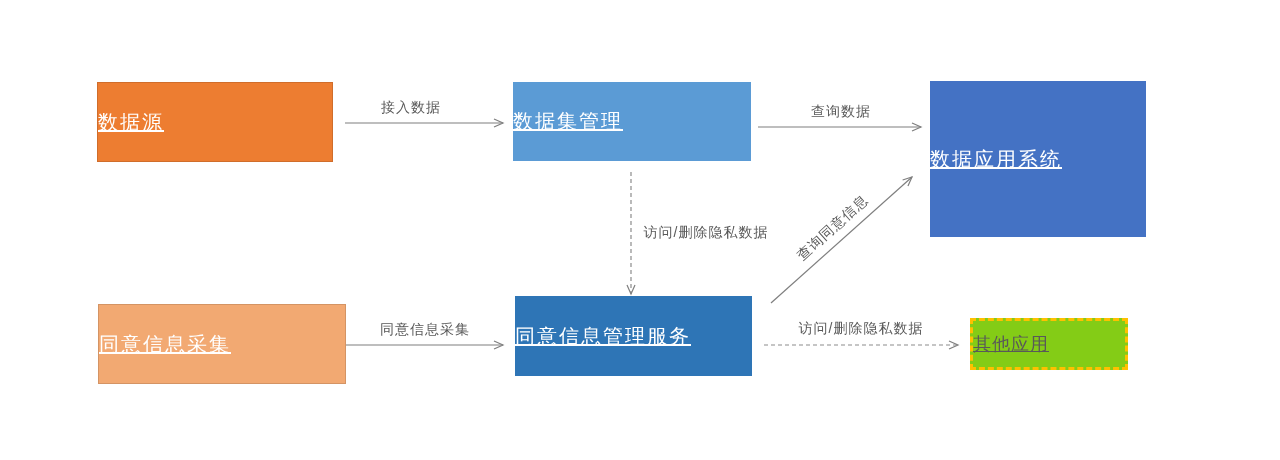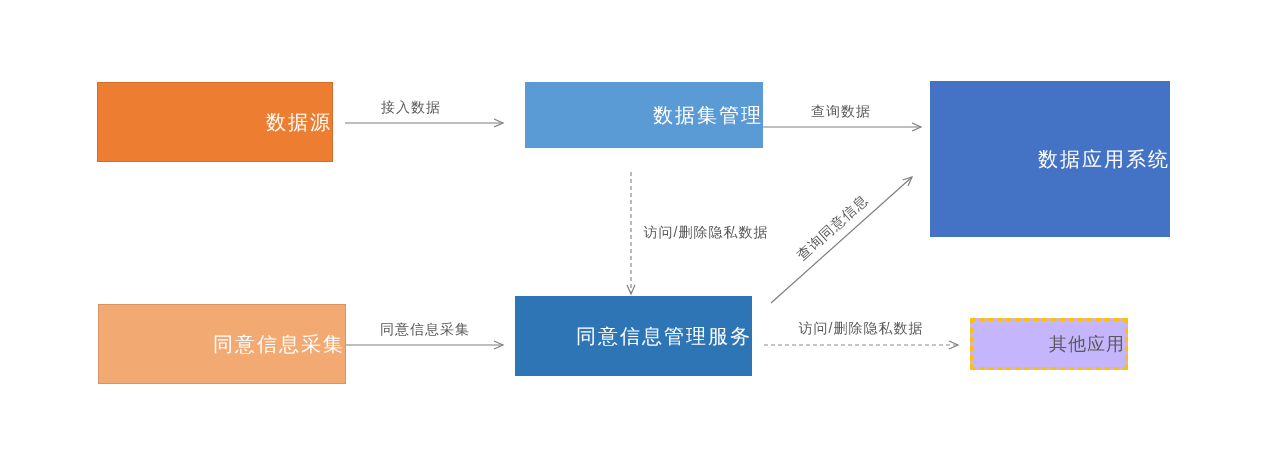--- a/index.html
+++ b/index.html
@@ -1,26 +1,26 @@
 <!DOCTYPE html>
 <html><head>
 <meta charset="utf-8">
 <style>
   html,body { margin:0; padding:0; background:#fff; }
   #canvas {
     position:relative; width:1280px; height:460px; background:#ffffff;
     font-family:"Liberation Sans", sans-serif; overflow:hidden;
   }
   .node {
-    position:absolute; display:flex; align-items:center; justify-content:flex-end;
-    color:#ffffff; font-size:20px; letter-spacing:2px; box-sizing:border-box;
+    position:absolute; display:flex; align-items:center; justify-content:flex-start;
+    color:#ffffff; font-size:20px; letter-spacing:2px; box-sizing:border-box;text-decoration:underline;
   }
   .node.bordered { border:1px solid rgba(0,0,0,0.12); }
   #node-other-apps {
-    background:#c4b5fd; border:3px dashed #FFC000; color:#595959;
+    background:#84cc16; border:3px dashed #FFC000; color:#595959;
     font-size:18px; letter-spacing:1px;
   }
   .edge-label {
     position:absolute; font-size:14px; color:#595959; white-space:nowrap;
     transform:translate(-50%,-50%); letter-spacing:1px;
   }
   .edge-label.rotated { transform:translate(-50%,-50%) rotate(-42deg); }
   #edges { position:absolute; left:0; top:0; width:1280px; height:460px; }
   .edge-line { stroke:#7F7F7F; stroke-width:1.2; fill:none; }
   .edge-line.dashed { stroke:#8C8C8C; stroke-dasharray:4 3; }
@@ -41,25 +41,25 @@
     <line class="edge-line dashed" x1="631" y1="172" x2="631" y2="294" marker-end="url(#chevron)"></line>
     <line class="edge-line" x1="771" y1="303" x2="912" y2="177" marker-end="url(#chevron)"></line>
     <line class="edge-line" x1="345" y1="345" x2="503" y2="345" marker-end="url(#chevron)"></line>
     <line class="edge-line dashed" x1="764" y1="345" x2="958" y2="345" marker-end="url(#chevron)"></line>
   </svg>
 
   <div class="node bordered" id="node-data-source" style="left: 97px; top: 82px; width: 236px; height: 80px; background-color: rgb(237, 125, 49);">
     <span>数据源</span>
   </div>
 
-  <div class="node" id="node-dataset-mgmt" style="left: 525px; top: 82px; width: 238px; height: 66px; background-color: rgb(91, 155, 213); padding-left: 48px;">
+  <div class="node" id="node-dataset-mgmt" style="left: 513px; top: 82px; width: 238px; height: 79px; background-color: rgb(91, 155, 213);">
     <span>数据集管理</span>
   </div>
 
-  <div class="node" id="node-data-app-system" style="left: 930px; top: 81px; width: 240px; height: 156px; background-color: rgb(68, 114, 196); padding-left: 13px;">
+  <div class="node" id="node-data-app-system" style="left: 930px; top: 81px; width: 216px; height: 156px; background-color: rgb(68, 114, 196);">
     <span>数据应用系统</span>
   </div>
 
   <div class="node bordered" id="node-consent-collection" style="left: 98px; top: 304px; width: 248px; height: 80px; background-color: rgb(242, 169, 114);">
     <span>同意信息采集</span>
   </div>
 
   <div class="node" id="node-consent-mgmt-service" style="left: 515px; top: 296px; width: 237px; height: 80px; background-color: rgb(46, 117, 182);">
     <span>同意信息管理服务</span>
   </div>

